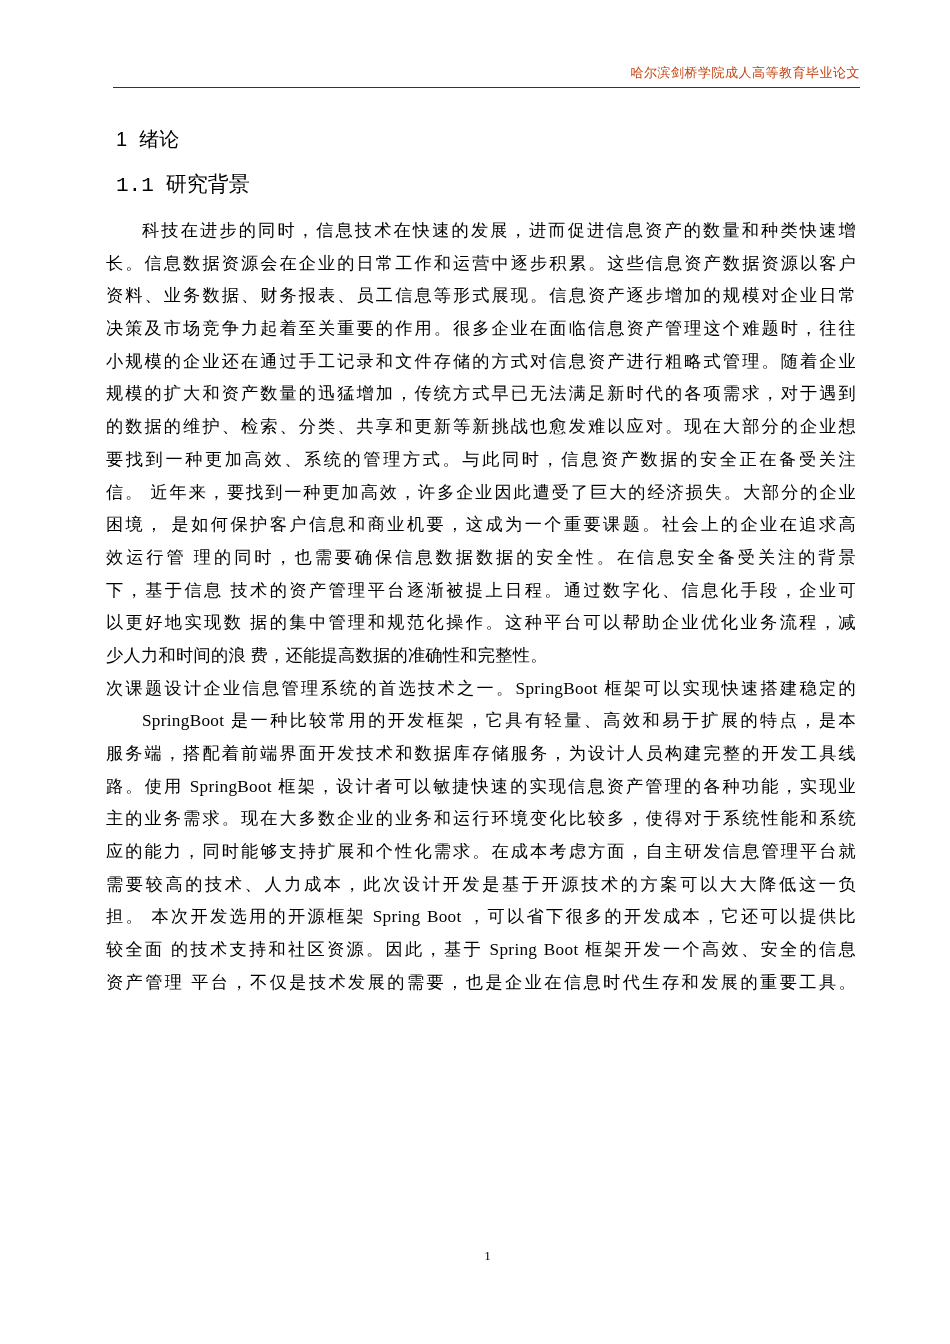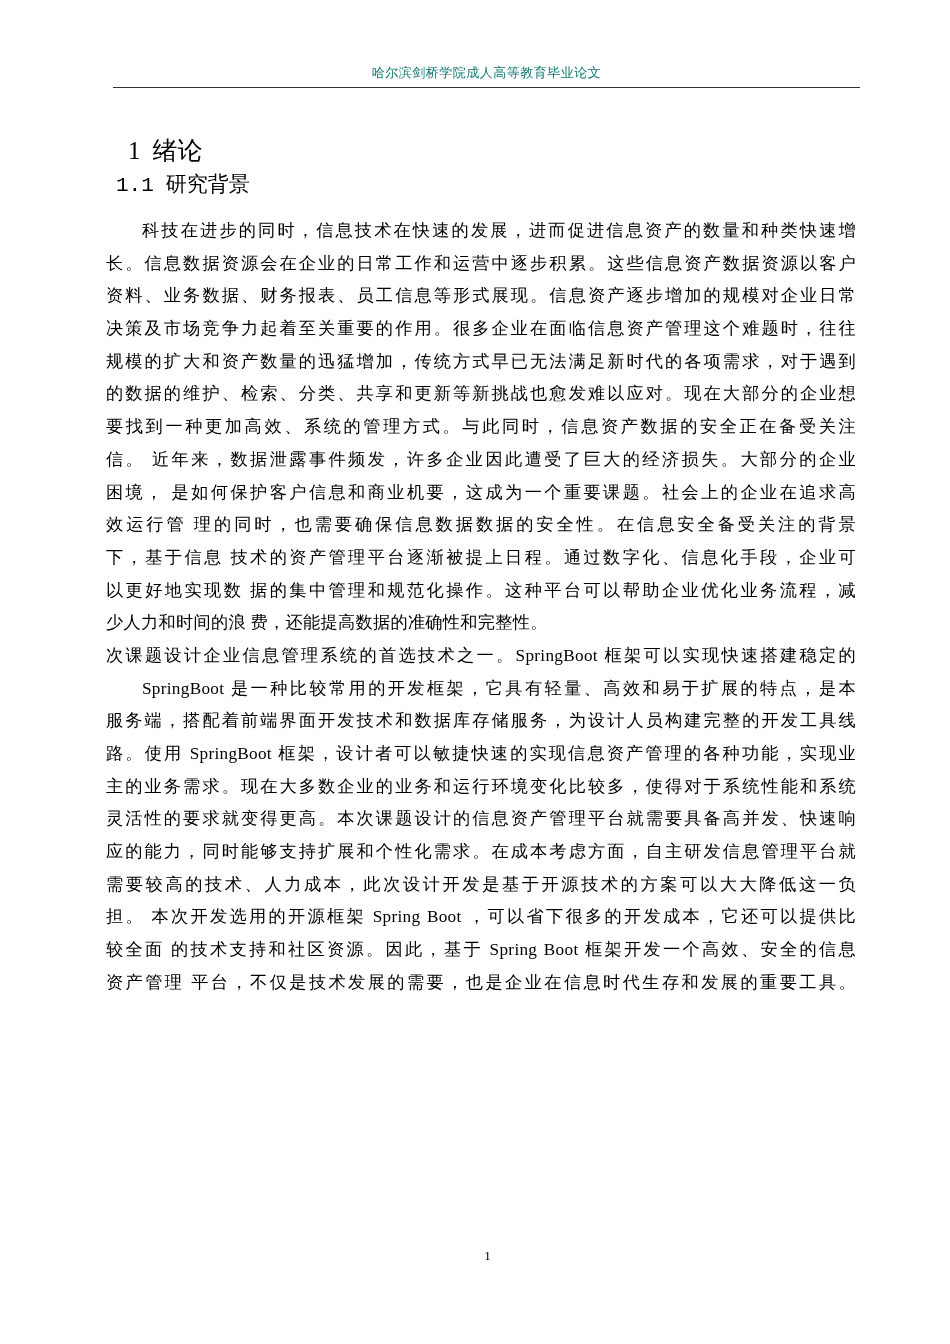--- a/index.html
+++ b/index.html
@@ -13,41 +13,41 @@
     position: relative;
     overflow: hidden;
     font-family: "Liberation Serif", "DejaVu Serif", serif;
     color: #000;
   }
   .page-header {
     position: absolute;
     left: 113px;
     top: 64px;
     width: 747px;
-    text-align: center;
+    text-align: right;
     font-size: 13px;
-    color: #0f766e;
+    color: #c2410c;
     letter-spacing: 0.5px;
   }
   .header-rule {
     position: absolute;
     left: 113px;
     top: 87px;
     width: 747px;
     height: 0;
     border-top: 1.3px solid #333;
   }
   .h1 {
     position: absolute;
     left: 116px;
     top: 123px;
-    font-size: 25px;
-    font-family: Liberation Serif, serif;
+    font-size: 20px;
+    font-family: Liberation Sans, sans-serif;
     font-weight: normal;
-    margin: 12px;
+    margin: 0;
     line-height: 32px;
   }
   .h2 {
     position: absolute;
     left: 116px;
     top: 171px;
     font-size: 21px;
     font-family: Liberation Mono, monospace;
     font-weight: normal;
     margin: 0;
@@ -89,37 +89,37 @@
 <h1 class="h1"><span class="num">1</span><span>绪论</span></h1>
 
 <h2 class="h2"><span class="num">1.1</span><span>研究背景</span></h2>
 
 <div class="body-text">
   <div>
     <div class="line indent">科技在进步的同时，信息技术在快速的发展，进而促进信息资产的数量和种类快速增</div>
     <div class="line">长。信息数据资源会在企业的日常工作和运营中逐步积累。这些信息资产数据资源以客户</div>
     <div class="line">资料、业务数据、财务报表、员工信息等形式展现。信息资产逐步增加的规模对企业日常</div>
     <div class="line">决策及市场竞争力起着至关重要的作用。很多企业在面临信息资产管理这个难题时，往往</div>
+    <div class="line">小规模的企业还在通过手工记录和文件存储的方式对信息资产进行粗略式管理。随着企业</div>
     <div class="line">规模的扩大和资产数量的迅猛增加，传统方式早已无法满足新时代的各项需求，对于遇到</div>
     <div class="line">的数据的维护、检索、分类、共享和更新等新挑战也愈发难以应对。现在大部分的企业想</div>
     <div class="line">要找到一种更加高效、系统的管理方式。与此同时，信息资产数据的安全正在备受关注</div>
-    <div class="line">信。 近年来，数据泄露事件频发，许多企业因此遭受了巨大的经济损失。大部分的企业</div>
+    <div class="line">信。 近年来，要找到一种更加高效，许多企业因此遭受了巨大的经济损失。大部分的企业</div>
     <div class="line">困境， 是如何保护客户信息和商业机要，这成为一个重要课题。社会上的企业在追求高</div>
     <div class="line">效运行管 理的同时，也需要确保信息数据数据的安全性。在信息安全备受关注的背景</div>
     <div class="line">下，基于信息 技术的资产管理平台逐渐被提上日程。通过数字化、信息化手段，企业可</div>
     <div class="line">以更好地实现数 据的集中管理和规范化操作。这种平台可以帮助企业优化业务流程，减</div>
     <div class="line last">少人力和时间的浪 费，还能提高数据的准确性和完整性。</div>
   </div>
   <div>
     <div class="line">次课题设计企业信息管理系统的首选技术之一。SpringBoot 框架可以实现快速搭建稳定的</div>
     <div class="line indent">SpringBoot 是一种比较常用的开发框架，它具有轻量、高效和易于扩展的特点，是本</div>
     <div class="line">服务端，搭配着前端界面开发技术和数据库存储服务，为设计人员构建完整的开发工具线</div>
     <div class="line">路。使用 SpringBoot 框架，设计者可以敏捷快速的实现信息资产管理的各种功能，实现业</div>
     <div class="line">主的业务需求。现在大多数企业的业务和运行环境变化比较多，使得对于系统性能和系统</div>
-    <div class="line">灵活性的要求就变得更高。本次课题设计的信息资产管理平台就需要具备高并发、快速响</div>
     <div class="line">应的能力，同时能够支持扩展和个性化需求。在成本考虑方面，自主研发信息管理平台就</div>
     <div class="line">需要较高的技术、人力成本，此次设计开发是基于开源技术的方案可以大大降低这一负</div>
     <div class="line">担。 本次开发选用的开源框架 Spring Boot ，可以省下很多的开发成本，它还可以提供比</div>
     <div class="line">较全面 的技术支持和社区资源。因此，基于 Spring Boot 框架开发一个高效、安全的信息</div>
     <div class="line">资产管理 平台，不仅是技术发展的需要，也是企业在信息时代生存和发展的重要工具。</div>
   </div>
 </div>
 
 <div class="page-number">1</div>
 

